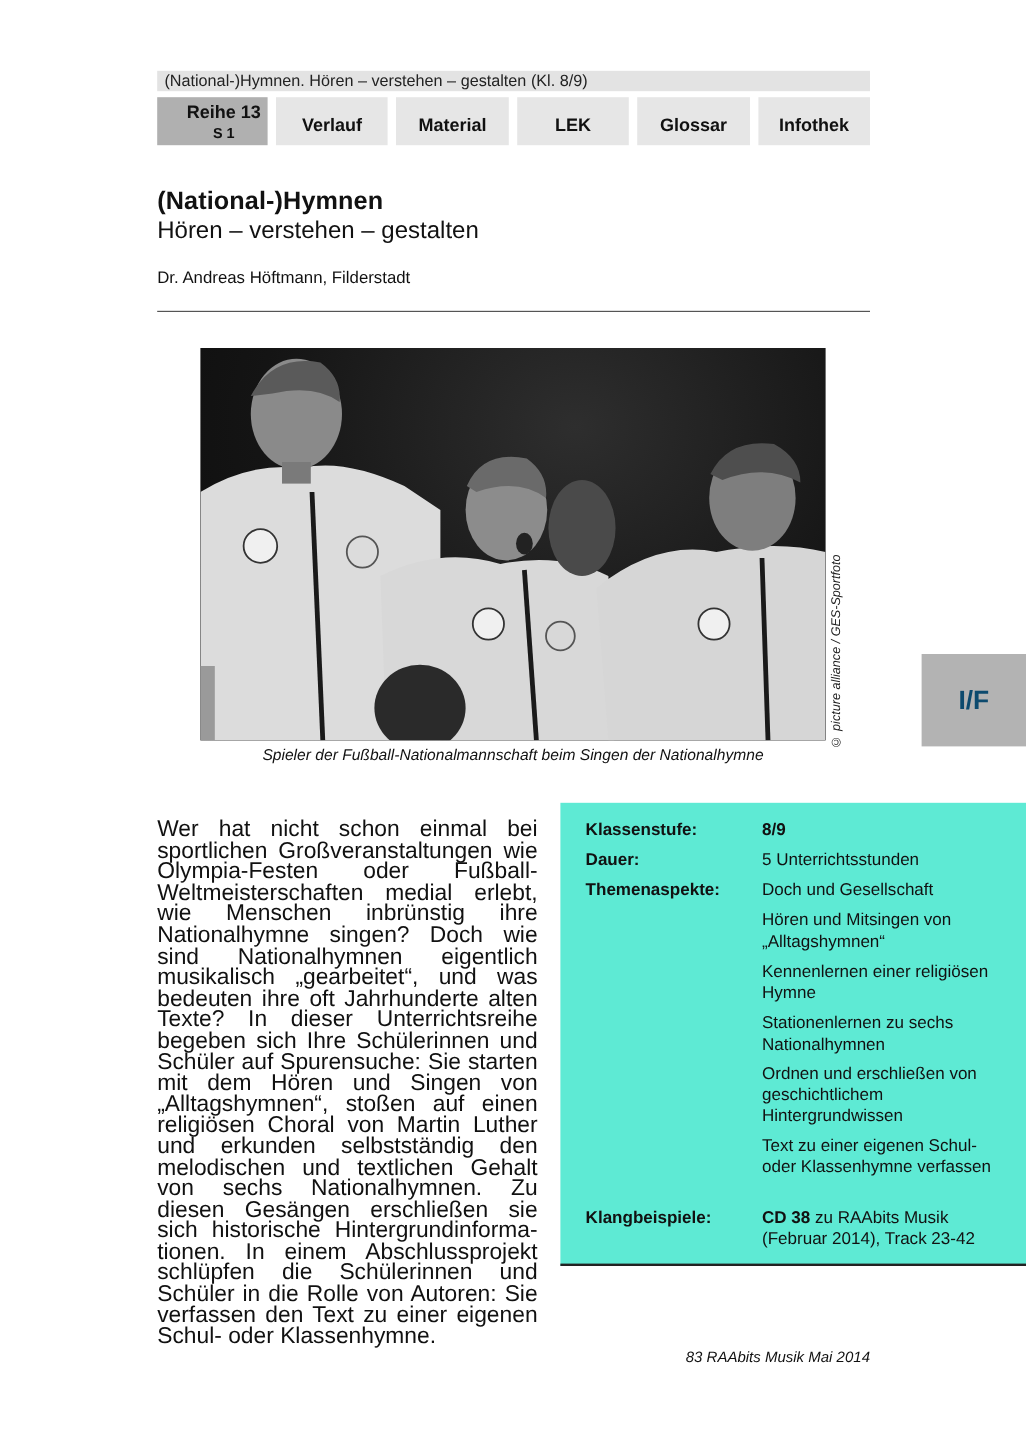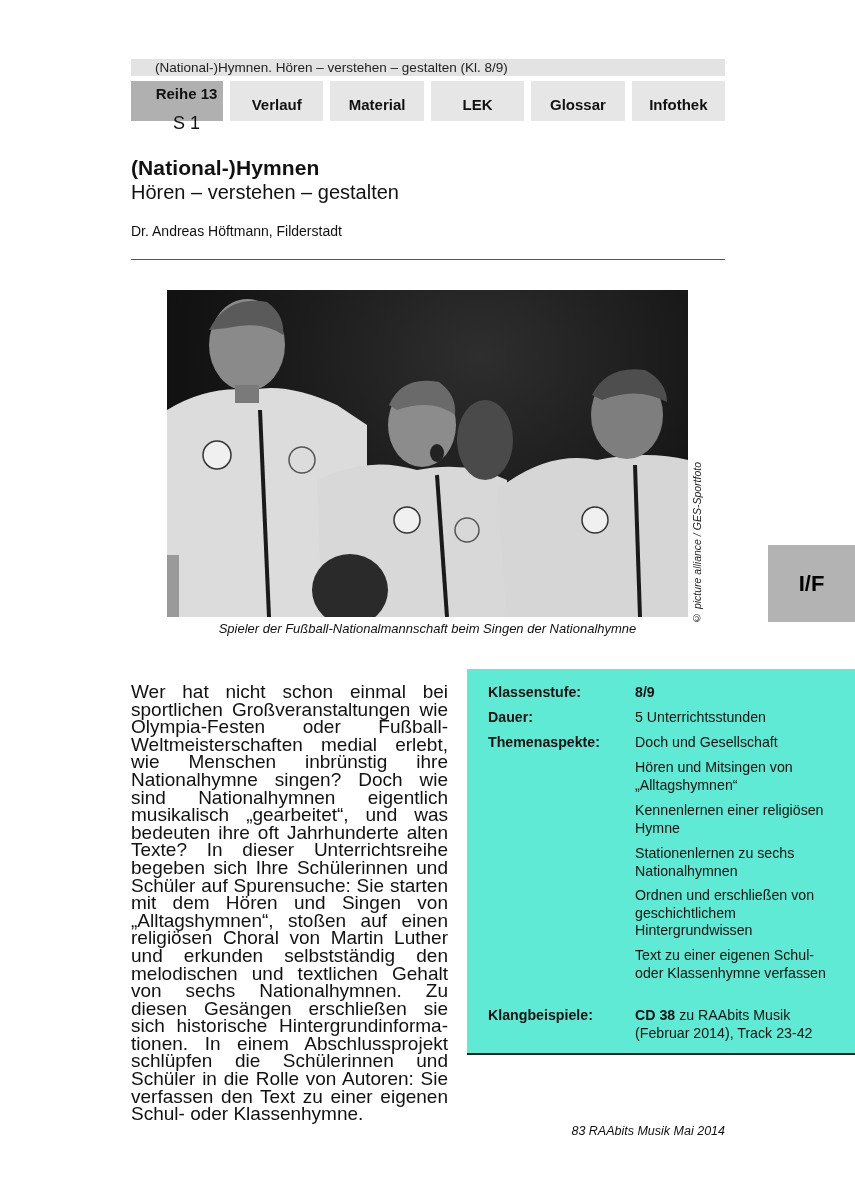--- a/index.html
+++ b/index.html
@@ -3,51 +3,51 @@
   <meta charset="utf-8">
   <style>
     html, body { margin: 0; padding: 0; }
     body {
       width: 855px; height: 1200px; position: relative; background: #ffffff;
       font-family: "Liberation Sans", sans-serif; color: #111;
       overflow: hidden;
     }
     .topbar {
       position: absolute; left: 131px; top: 59px; width: 594px; height: 17px;
-      background: #e3e3e3; font-size: 13.5px; line-height: 17px; padding-left: 24px;
+      background: #e3e3e3; font-size: 13.5px; line-height: 17px; padding-left: 6px;
       box-sizing: border-box; color: #222;
     }
     .navrow { position: absolute; left: 131px; top: 81px; width: 594px; height: 40px; display: flex; gap: 7px; }
     .navtab {
       flex: 1 1 0; background: #e6e6e6; text-align: center; font-weight: bold; font-size: 15px;
       line-height: 18px; padding-top: 15px; box-sizing: border-box; color: #111;
     }
     .navtab.active { background: #b0b0b0; flex: 0 0 92px; padding-top: 4px; padding-left: 19px; }
-    .navtab .sub { display: block; font-weight: normal; font-size: 18px; line-height: 16px; margin-top: 12px; }
+    .navtab .sub { display: block; font-weight: bold; font-size: 12px; line-height: 16px; }
 
     .title { position: absolute; left: 131px; top: 156px; font-size: 21px; font-weight: bold; letter-spacing: 0.1px; }
     .subtitle { position: absolute; left: 131px; top: 181px; font-size: 20px; }
     .author { position: absolute; left: 131px; top: 223px; font-size: 14px; }
     .rule { position: absolute; left: 131px; top: 259px; width: 594px; height: 1px; background: #555; }
 
     .photo {
       position: absolute; left: 167px; top: 290px; width: 521px; height: 327px; overflow: hidden;
       background: radial-gradient(ellipse at 60% 20%, #2e2e2e 0%, #141414 60%, #0b0b0b 100%);
     }
     .photo svg { display: block; }
     .credit {
       position: absolute; left: 686px; top: 454px; width: 22px; height: 170px;
       writing-mode: vertical-rl; transform: rotate(180deg); font-size: 10.5px; font-style: italic; color: #222;
       text-align: left; line-height: 22px;
     }
     .caption { position: absolute; left: 167px; top: 621px; width: 521px; text-align: center; font-size: 13px; font-style: italic; }
 
     .sidetab {
       position: absolute; left: 768px; top: 545px; width: 87px; height: 77px; background: #b3b3b3;
-      font-weight: bold; font-size: 22px; line-height: 77px; text-align: center; color: #000000;
+      font-weight: bold; font-size: 22px; line-height: 77px; text-align: center; color: #0c4a6e;
     }
 
     .intro {
       position: absolute; left: 131px; top: 683px; width: 317px; font-size: 19px; line-height: 17.6px;
       text-align: justify; hyphens: manual;
     }
 
     .infobox {
       position: absolute; left: 467px; top: 669px; width: 464px; height: 386px; background: #5eead4;
       border-bottom: 2px solid #222; box-sizing: border-box;

